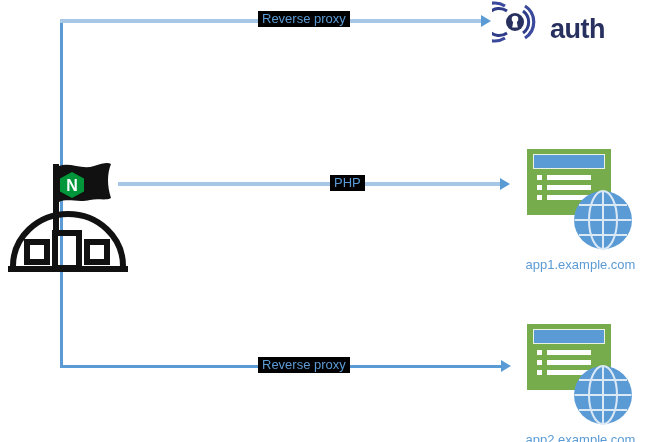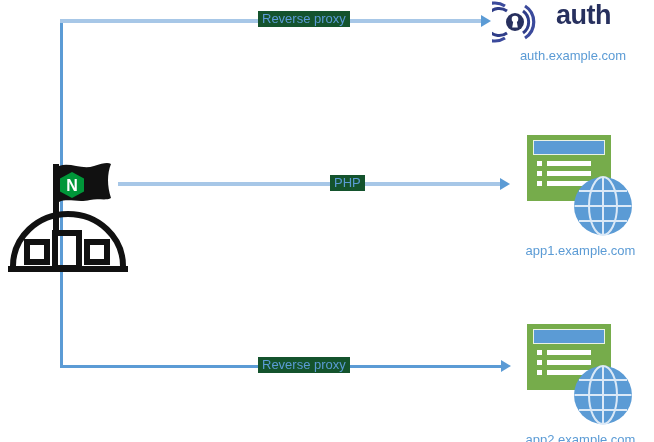--- a/index.html
+++ b/index.html
@@ -25,21 +25,21 @@
   }
   .conn-line.dark {
     background: #5b9bd5;
   }
   .conn-label {
     position: absolute;
     color: #5b9bd5;
     font-size: 13px;
     line-height: 16px;
     white-space: nowrap;
-    background: #14532d;
+    background: #000000;
     padding: 0 4px;
   }
   .arrow-head {
     position: absolute;
     width: 0;
     height: 0;
     border-top: 6px solid transparent;
     border-bottom: 6px solid transparent;
     border-left: 10px solid #5b9bd5;
   }
@@ -56,23 +56,23 @@
   
   #authelia-node {
     position: absolute;
     left: 492px;
     top: 0px;
     width: 162px;
     height: 72px;
   }
   .authelia-row {
     display: flex;
-    align-items: flex-start;
+    align-items: flex-end;
     height: 44px;
-    gap: 18px;
+    gap: 12px;
   }
   .authelia-word {
     font-size: 27px;
     font-weight: bold;
     letter-spacing: -0.5px;
     line-height: 30px;
   }
   .auth-dark { color: #27305e; }
   .auth-light { color: #5b68c8; }
 
@@ -204,24 +204,23 @@
         <path d="M15 11 A 13.5 13.5 0 1 0 15 33" fill="none" stroke="#2f3d88" stroke-width="3"></path>
         <path d="M31 33 A 13.5 13.5 0 0 0 31 11" fill="none" stroke="#2f3d88" stroke-width="3"></path>
 
         <circle cx="23" cy="22" r="9" fill="#27305e"></circle>
 
         <circle cx="23" cy="19" r="3.3" fill="#ffffff"></circle>
         <path d="M21.3 21 L24.7 21 L25.8 27.5 L20.2 27.5 Z" fill="#ffffff"></path>
       </svg>
       <span class="authelia-word auth-dark">auth</span>
     </div>
-    <div class="auth-caption">auth.example.com</div>
-  </div>
-
-  <div class="app-node" style="left:515px; top:135px;">
+  </div>
+
+  <div class="app-node" style="left:515px; top:149px;">
     <div class="win">
       <div class="win-title"></div>
       <div class="win-list">
         <div class="win-row">
           <span class="win-bullet"></span>
           <span class="win-bar"></span>
         </div>
         <div class="win-row">
           <span class="win-bullet"></span>
           <span class="win-bar"></span>

